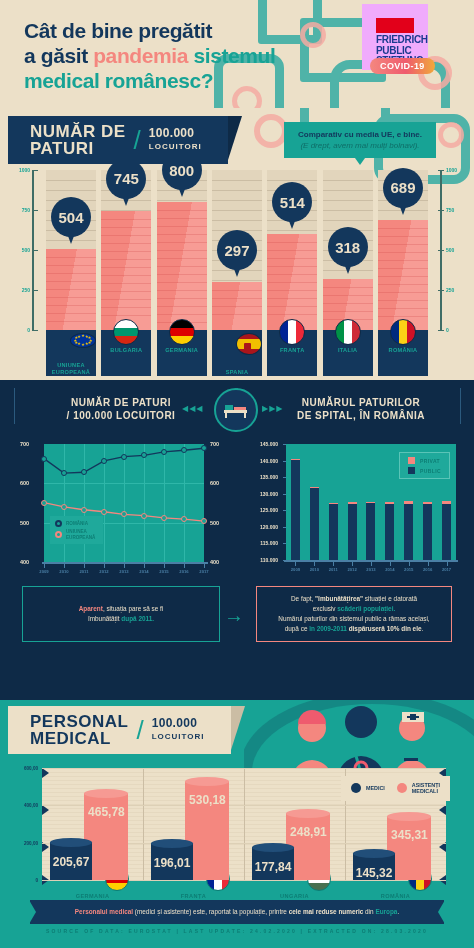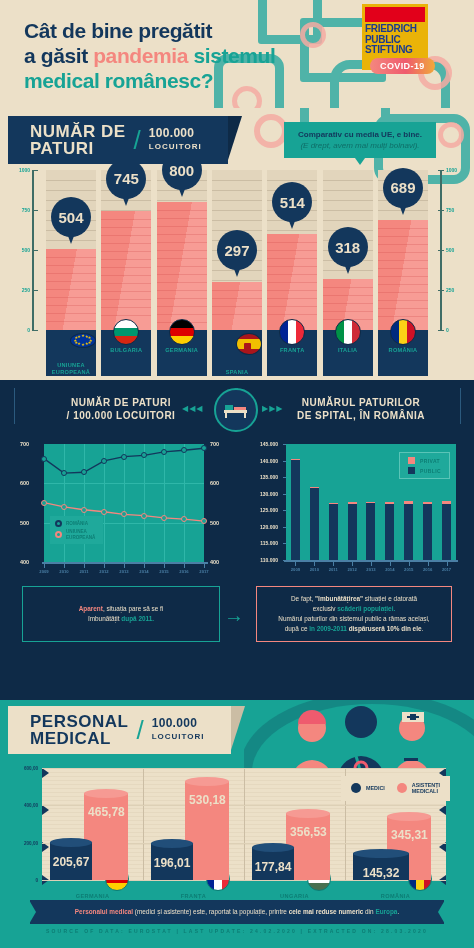--- a/index.html
+++ b/index.html
@@ -30,22 +30,22 @@
   .header h1 {
     position: relative; z-index: 5;
     font-size: 21px; line-height: 25px; font-weight: bold;
     color: #13375c; padding: 18px 0 0 24px; letter-spacing: -0.4px;
   }
   .h-pink { color: #f4877f; }
   .h-teal { color: #17a395; }
 
   .fes-logo {
     position: absolute; top: 4px; left: 362px; z-index: 10;
-    width: 66px; height: 66px; background: #eab308;
-    padding: 3px;
+    width: 66px; height: 66px; background: #f0abfc;
+    padding: 14px;
   }
   .fes-bar { width: 100%; height: 15px; background: #e2001a; }
   .fes-txt {
     font-size: 10px; font-weight: bold; color: #1a3a8f;
     line-height: 10.5px; letter-spacing: -0.3px; margin-top: 2px;
   }
   .covid-badge {
     position: absolute; top: 58px; left: 370px; z-index: 10;
     padding: 3px 10px; border-radius: 10px; color: #fff;
     font-size: 9px; font-weight: bold; letter-spacing: .4px;
@@ -1004,35 +1004,35 @@
       <div class="cyl" style="left:8%; width:42px; height:36.58853333333333px; z-index:2;">
         <div class="cyl-body" style="height:36.58853333333333px;background:#13375c"></div>
         <div class="cyl-top" style="top:-4px;background:#214e79"></div>
         <div class="cyl-val" style="top:13px">196,01</div>
       </div>
             </div>
             <div class="c3-grp">
       <div class="cyl" style="left:42%; width:44px; height:66.55226666666667px; z-index:1;">
         <div class="cyl-body" style="height:66.55226666666667px;background:#f4877f"></div>
         <div class="cyl-top" style="top:-4px;background:#f69a93"></div>
-        <div class="cyl-val" style="top:12px">356,53</div>
+        <div class="cyl-val" style="top:12px">248,91</div>
       </div>
       <div class="cyl" style="left:8%; width:42px; height:33.196799999999996px; z-index:2;">
         <div class="cyl-body" style="height:33.196799999999996px;background:#13375c"></div>
         <div class="cyl-top" style="top:-4px;background:#214e79"></div>
         <div class="cyl-val" style="top:13px">177,84</div>
       </div>
             </div>
             <div class="c3-grp">
       <div class="cyl" style="left:42%; width:44px; height:64.45786666666666px; z-index:1;">
         <div class="cyl-body" style="height:64.45786666666666px;background:#f4877f"></div>
         <div class="cyl-top" style="top:-4px;background:#f69a93"></div>
         <div class="cyl-val" style="top:12px">345,31</div>
       </div>
-      <div class="cyl" style="left:8%; width:56px; height:27.1264px; z-index:2;">
+      <div class="cyl" style="left:8%; width:42px; height:27.1264px; z-index:2;">
         <div class="cyl-body" style="height:27.1264px;background:#13375c"></div>
         <div class="cyl-top" style="top:-4px;background:#214e79"></div>
         <div class="cyl-val" style="top:13px">145,32</div>
       </div>
             </div>
           </div>
         <div class="c3-tri-l" style="top:0;"></div>
         <div class="c3-tri-r" style="top:0;"></div>
         <div class="c3-tri-l" style="top:37px;"></div>
         <div class="c3-tri-r" style="top:37px;"></div>

